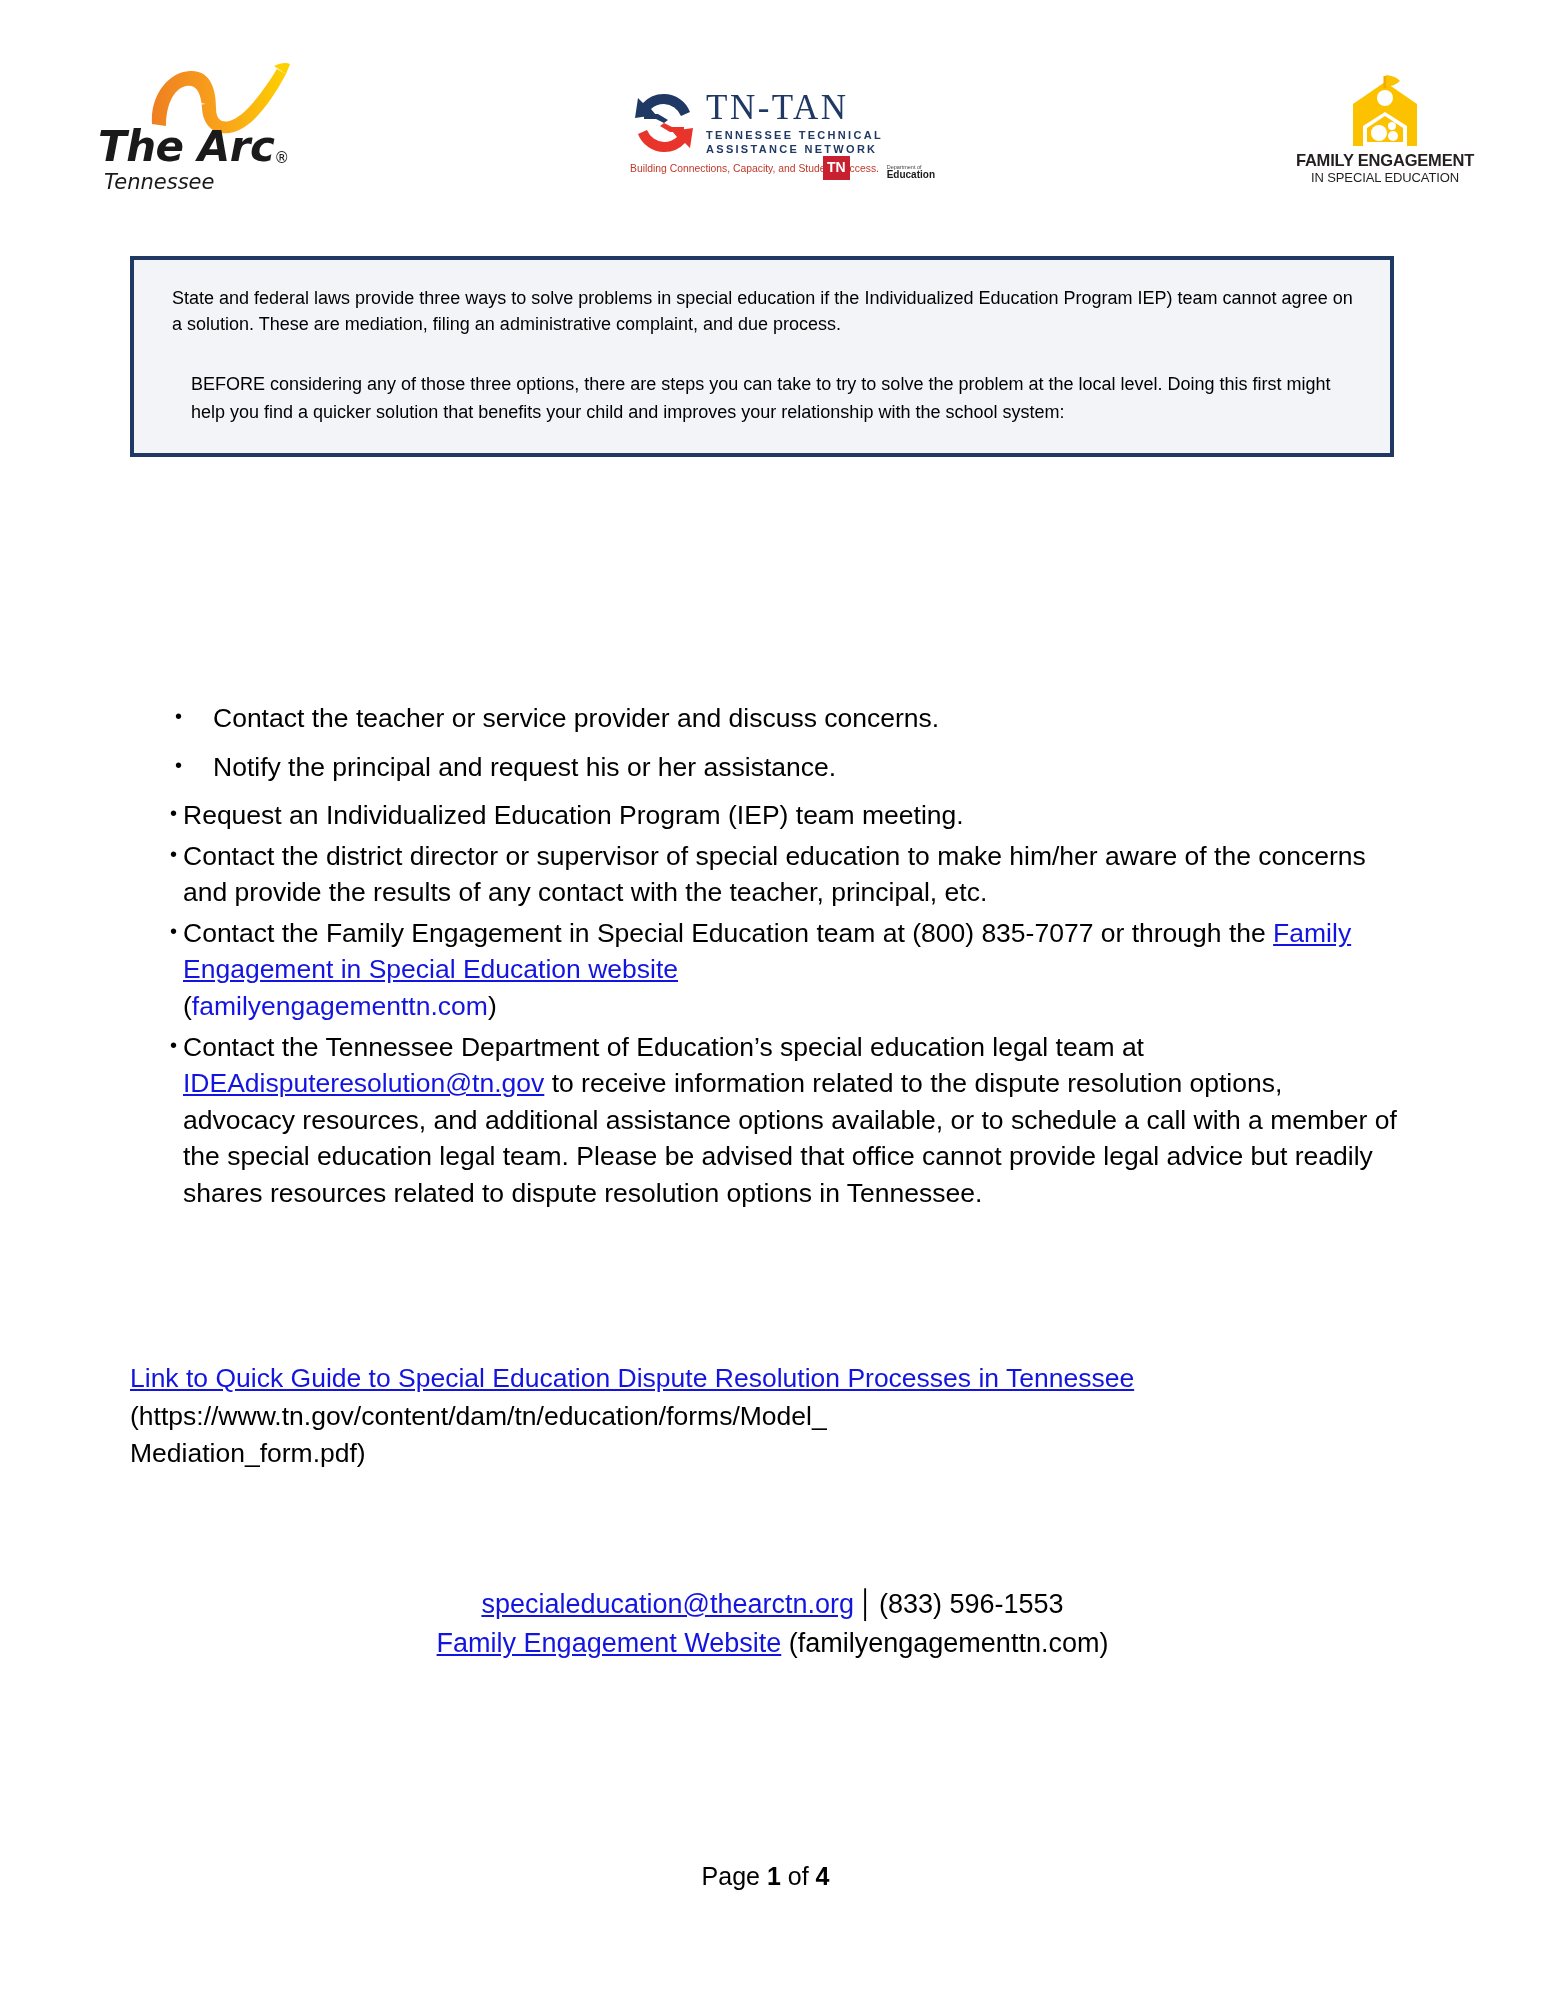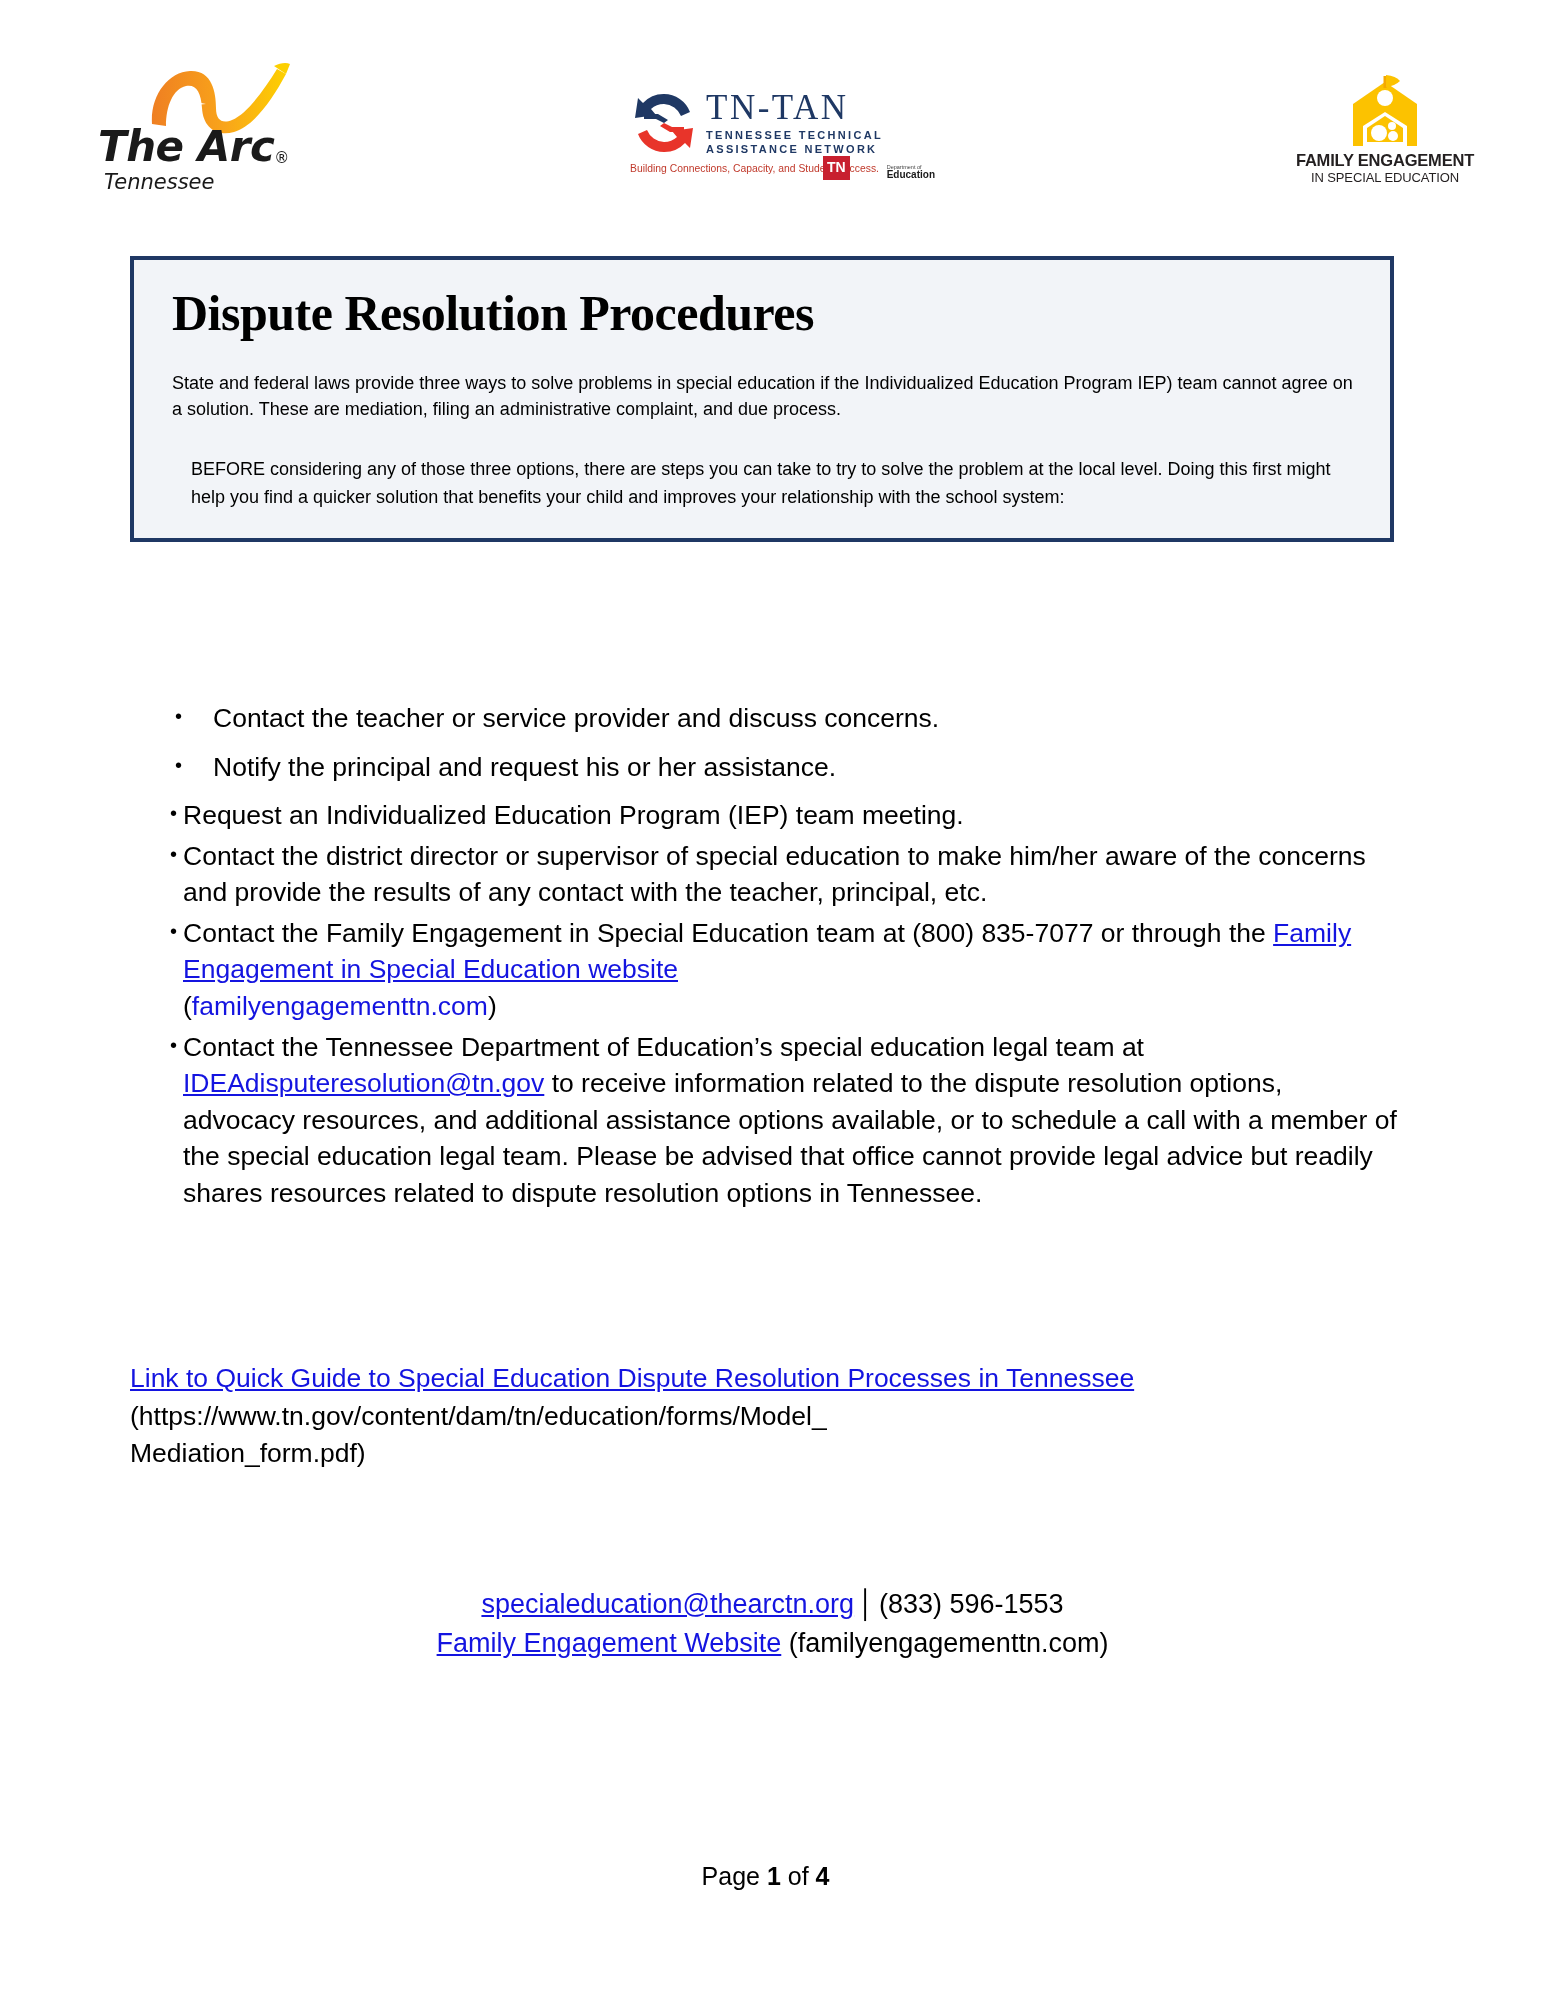--- a/index.html
+++ b/index.html
@@ -366,21 +366,20 @@
       <circle cx="32" cy="63" r="8" fill="#ffffff"></circle>
       <circle cx="45" cy="56" r="4" fill="#ffffff"></circle>
       <circle cx="46" cy="66" r="5" fill="#ffffff"></circle>
     </svg>
     <div class="fe-line1">FAMILY ENGAGEMENT</div>
     <div class="fe-line2">IN SPECIAL EDUCATION</div>
   </div>
 </div>
 
 <div class="intro-box">
-  <h1 class="doc-title">Dispute Resolution Procedures</h1>
   <p class="intro-p">State and federal laws provide three ways to solve problems in special education if the Individualized Education Program IEP) team cannot agree on a solution. These are mediation, filing an administrative complaint, and due process.</p>
   <p class="intro-p">BEFORE considering any of those three options, there are steps you can take to try to solve the problem at the local level. Doing this first might help you find a quicker solution that benefits your child and improves your relationship with the school system:</p>
 </div>
 
 <div class="bullets">
 
   <div class="bullet wide">
     <span class="bullet-dot">•</span>
     <span class="bullet-text">Contact the teacher or service provider and discuss concerns.</span>
   </div>

